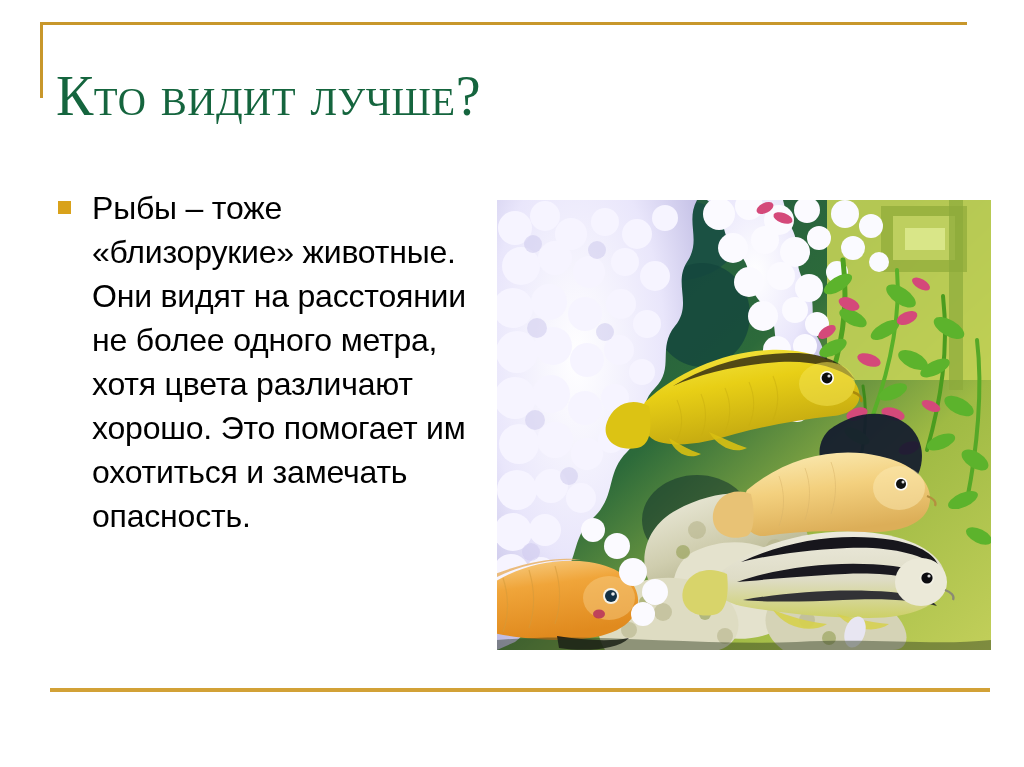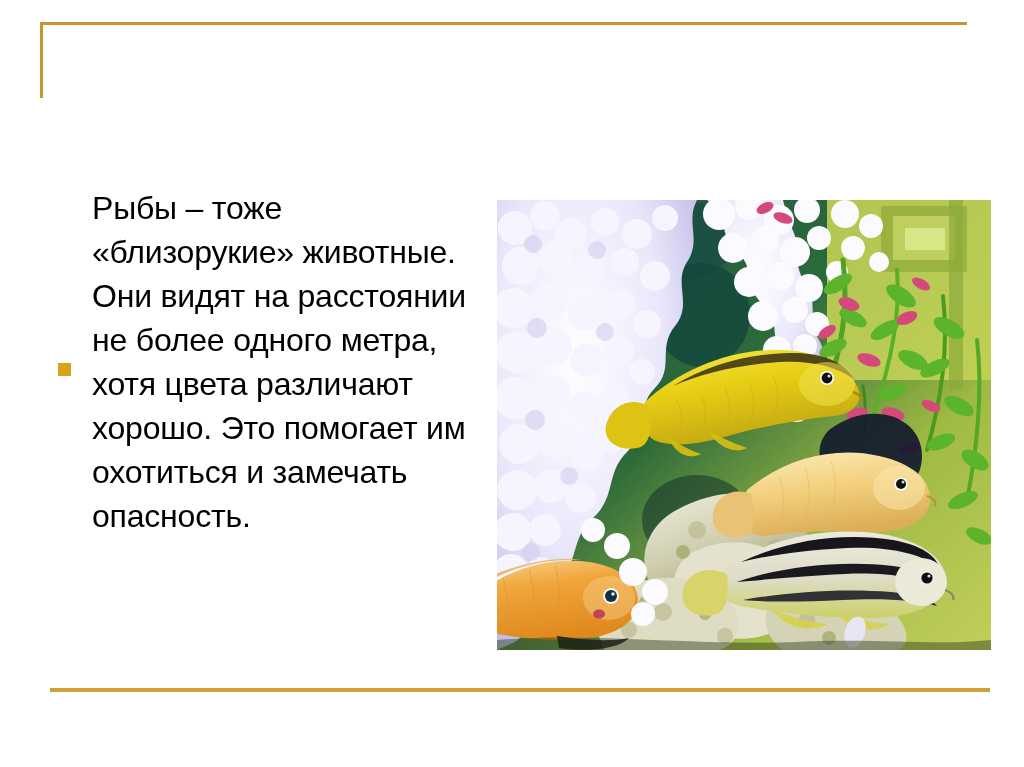--- a/index.html
+++ b/index.html
@@ -63,21 +63,21 @@
 
   
   .body-block {
     position: absolute;
     left: 58px;
     top: 186px;
     width: 430px;
   }
   .bullet-row {
     display: flex;
-    align-items: center;
+    align-items: flex-start;
   }
   .bullet-marker {
     flex: 0 0 auto;
     width: 13px;
     height: 13px;
     background: #d9a21b;
     margin-top: 15px;
     margin-right: 21px;
   }
   .bullet-text {
@@ -104,20 +104,21 @@
   .photo svg { display: block; width: 100%; height: 100%; }
 </style>
 </head>
 <body>
 
 <div id="slide">
 
   <div class="rule-top"></div>
   <div class="rule-left"></div>
 
+  <h1 class="title">Кто видит лучше?</h1>
 
   <div class="body-block">
     <div class="bullet-row">
       <span class="bullet-marker"></span>
       <span class="bullet-text">Рыбы – тоже «близорукие» животные. Они видят на расстоянии не более одного метра, хотя цвета различают хорошо. Это помогает им охотиться и замечать опасность.</span>
     </div>
   </div>
 
   <div class="photo">
     <svg viewBox="0 0 494 450" preserveAspectRatio="none">

